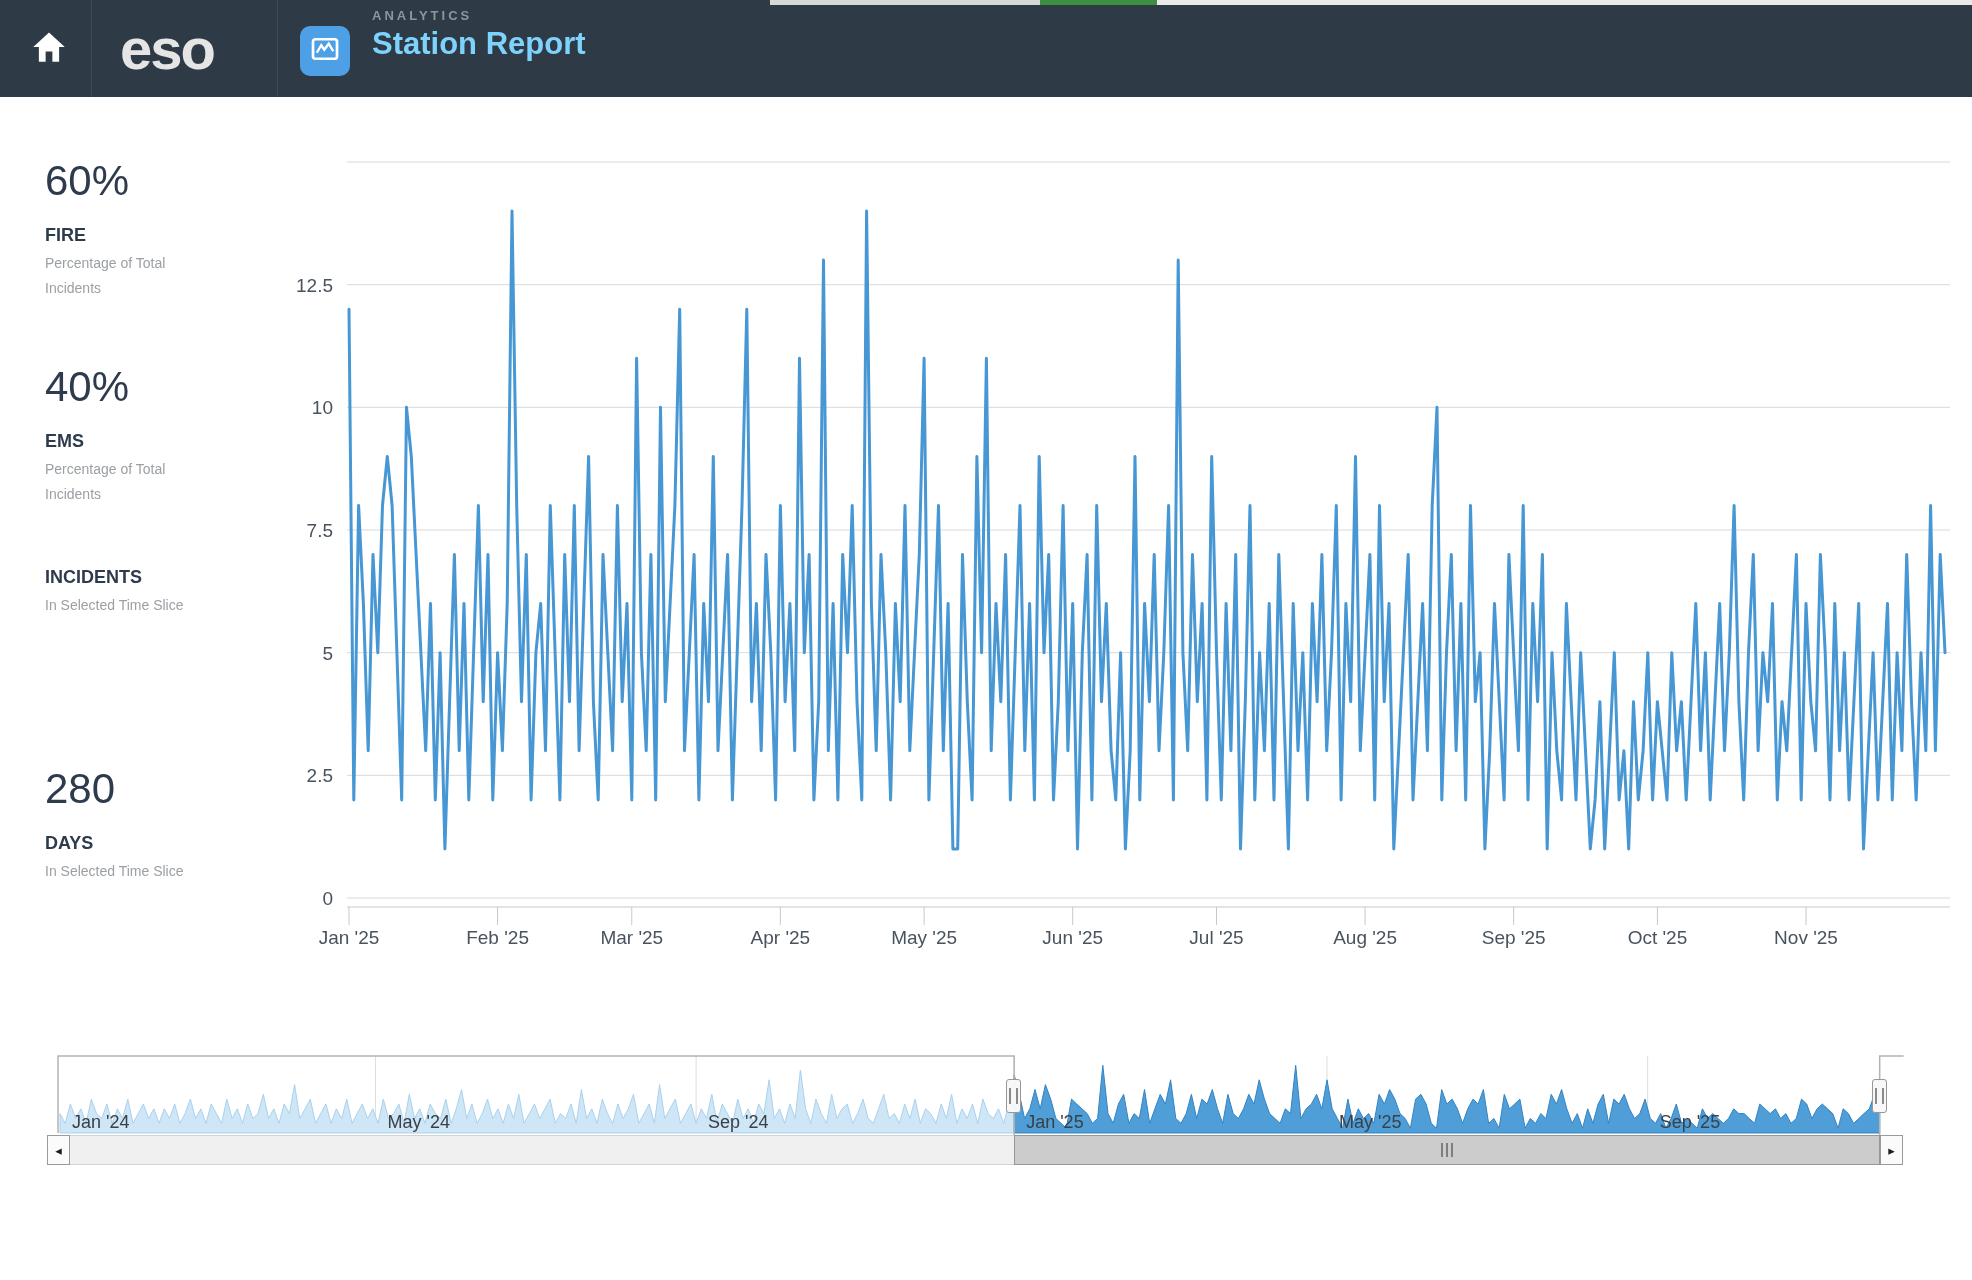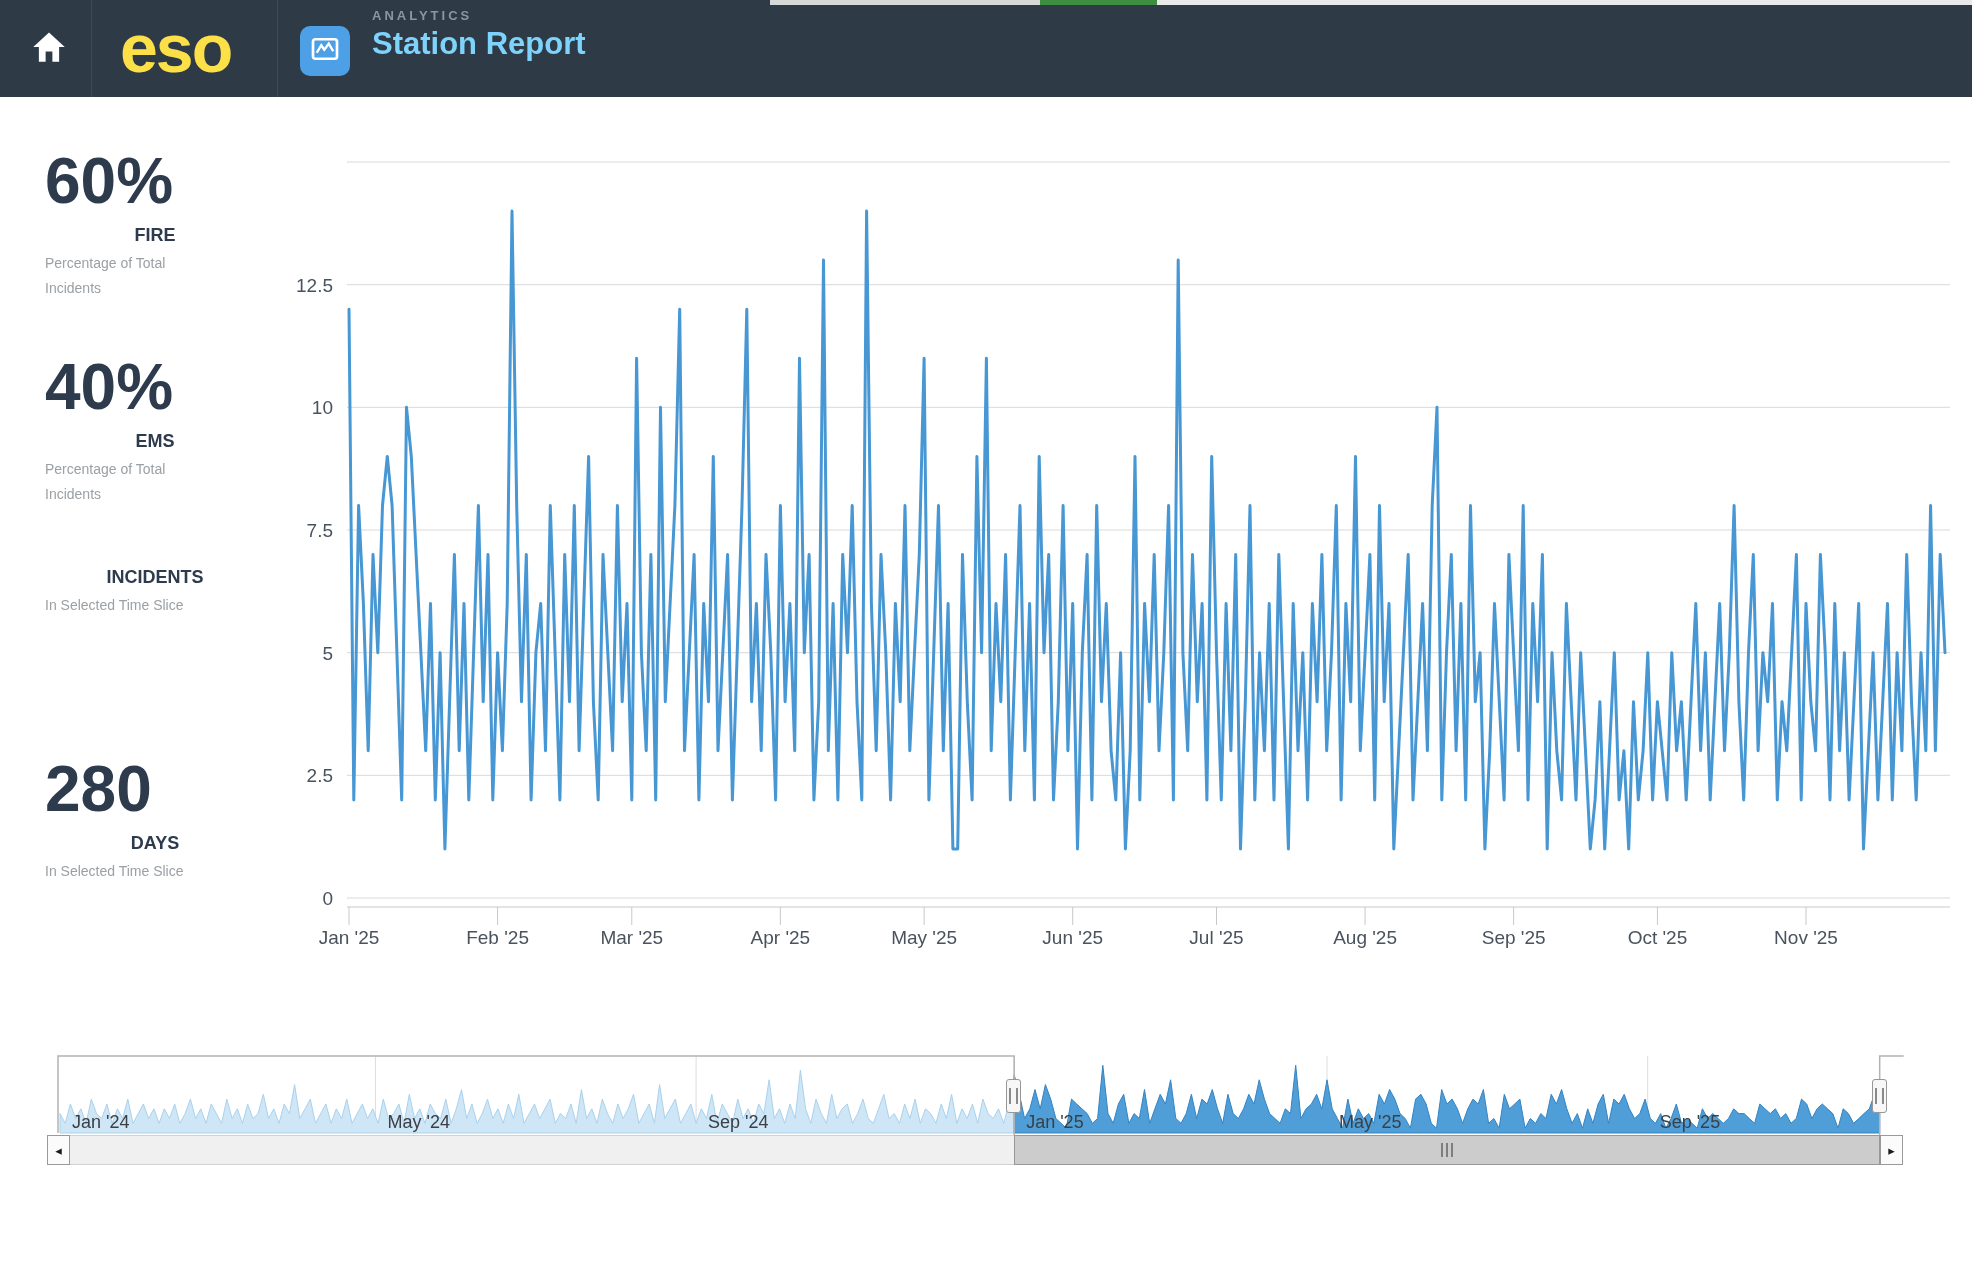--- a/index.html
+++ b/index.html
@@ -10,33 +10,33 @@
   .top-strip{position:absolute;top:0;height:5px;}
   .strip-gray{left:770px;width:270px;background:#d5d8d5;}
   .strip-green{left:1040px;width:117px;}
   .strip-light{left:1157px;width:815px;background:#e9e9e9;}
 
   
   .header{position:absolute;left:0;top:0;width:1972px;height:97px;background:#2e3a46;}
   .header .sep{position:absolute;top:0;width:1px;height:97px;background:#3e4a56;}
   .home-btn{position:absolute;left:24px;top:24px;width:50px;height:50px;display:flex;
             align-items:center;justify-content:center;cursor:pointer;}
-  .logo{position:absolute;left:120px;top:10px;width:130px;height:76px;color:#fde047;
-        font-size:68px;font-weight:700;letter-spacing:-2px;display:flex;align-items:center;text-align:center;}
+  .logo{position:absolute;left:120px;top:10px;width:130px;height:76px;color:#e5e5e5;
+        font-size:58px;font-weight:700;letter-spacing:-2px;display:flex;align-items:center;text-align:center;}
   .app-icon{position:absolute;left:300px;top:26px;width:50px;height:50px;border-radius:10px;
             background:#4da0e6;display:flex;align-items:center;justify-content:center;}
   .hdr-analytics{position:absolute;left:372px;top:8px;font-size:13px;font-weight:700;
                  letter-spacing:3px;color:#8b96a1;}
   .hdr-title{position:absolute;left:372px;top:26px;font-size:31px;font-weight:600;color:#7dd3fc;}
 
   
   .stats{position:absolute;left:45px;top:0;width:220px;}
   .stat{position:absolute;left:0;width:220px;}
-  .stat .num{font-size:64px;font-weight:700;color:#2d3b4d;line-height:62px;}
-  .stat .lbl{margin-top:13px;font-size:18px;font-weight:700;color:#2d3b4d;text-align:center;}
+  .stat .num{font-size:42px;font-weight:400;color:#2d3b4d;line-height:62px;}
+  .stat .lbl{margin-top:13px;font-size:18px;font-weight:700;color:#2d3b4d;}
   .stat .sub{margin-top:5px;font-size:14px;color:#9ba0a5;line-height:25px;width:180px;}
 
   svg.layer{position:absolute;left:0;top:0;}
 
   
   .nav-handle{position:absolute;top:1079px;width:15px;height:34px;background:#f7f7f7;
               border:1px solid #979797;border-radius:3px;display:flex;align-items:center;
               justify-content:center;cursor:ew-resize;box-sizing:border-box;}
   .nav-handle .grip{width:5px;height:16px;border-left:2px solid #8a8a8a;border-right:2px solid #8a8a8a;}
 

